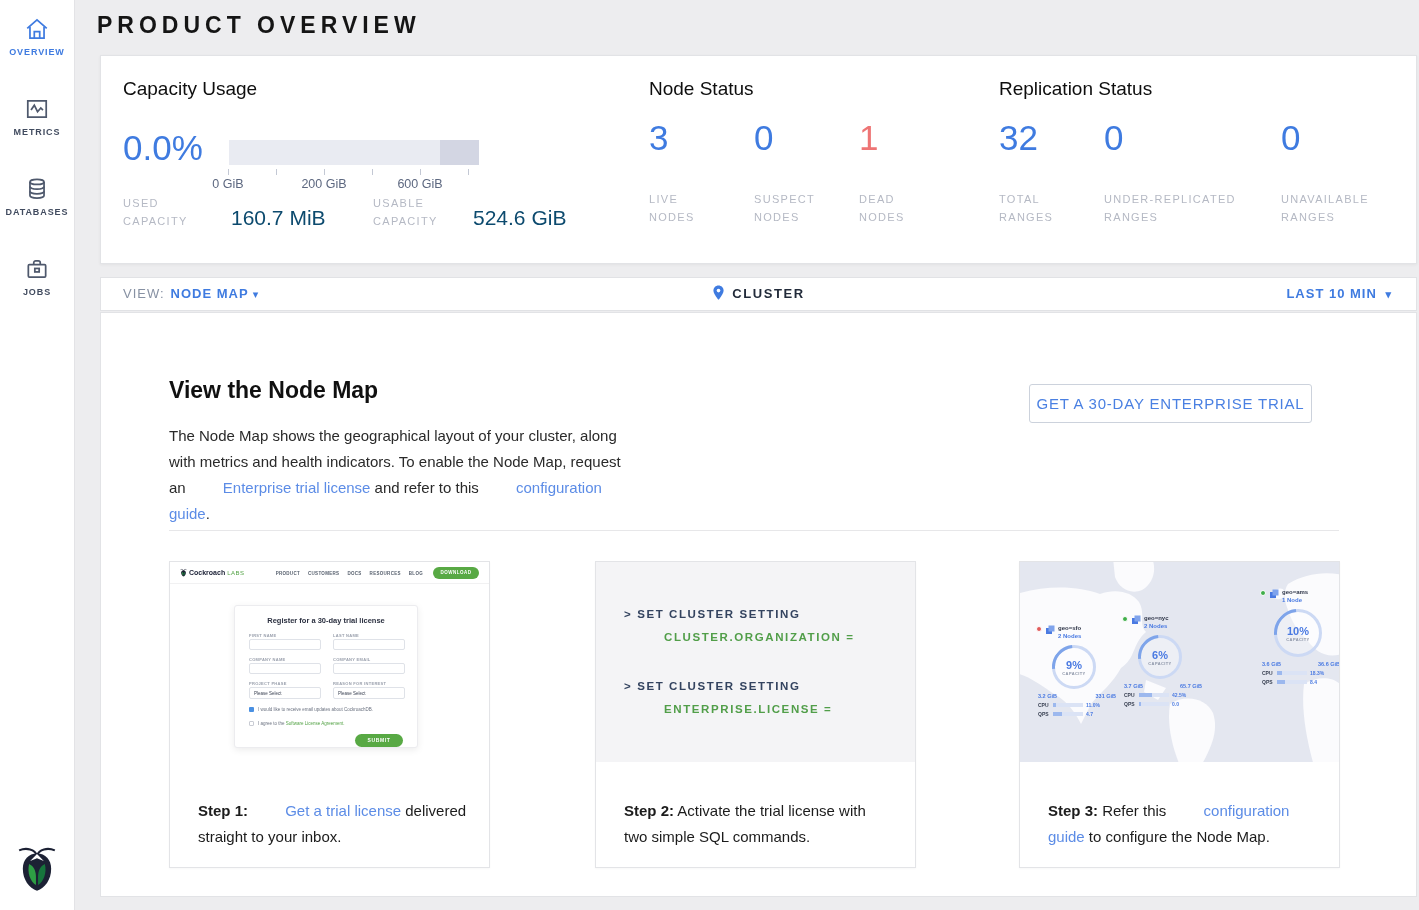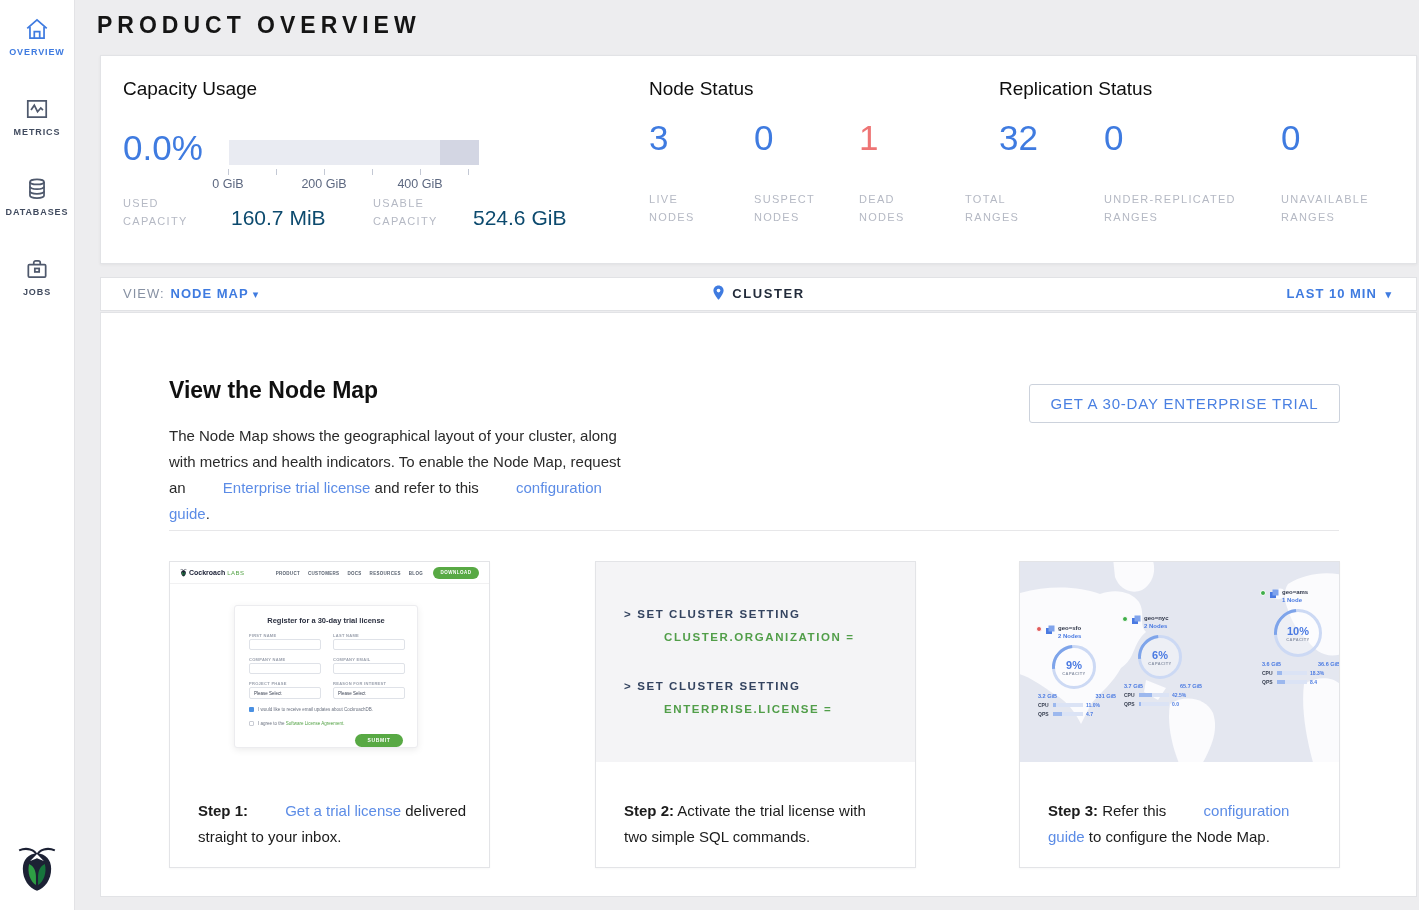--- a/index.html
+++ b/index.html
@@ -40,21 +40,21 @@
   .vb-caret { color:#3f7be0; font-size:11px; margin-left:4px; }
   .vb-center { position:absolute; left:0; right:0; top:7px; text-align:center; font-size:13px; letter-spacing:1.6px; color:#222b3a; font-weight:600; }
   .vb-center svg { width:13px; height:16px; vertical-align:-3px; margin-right:7px; }
   .vb-right { position:absolute; right:24px; top:8px; font-size:13px; letter-spacing:1px; color:#3f7be0; font-weight:600; cursor:pointer; }
 
   
   .panel { position:absolute; left:100px; top:312px; width:1317px; height:585px; background:#fff; border:1px solid #e2e3e6; }
   .panel-heading { position:absolute; left:68px; top:64px; font-size:23px; font-weight:700; color:#101010; }
   .panel-desc { position:absolute; left:68px; top:110px; width:472px; font-size:15px; line-height:26px; color:#2a2a2a; }
   .link { color:#5c8ce6; cursor:pointer;margin-left:33px; }
-  .trial-btn { position:absolute; left:928px; top:71px; width:311px; height:39px; background:#fff; border:1px solid #ccd2dc; border-radius:3px; color:#4a80e2; font-size:15px; letter-spacing:0.8px; font-family:"Liberation Sans",sans-serif; cursor:pointer; }
+  .trial-btn { position:absolute; left:928px; top:71px; width:283px; height:39px; background:#fff; border:1px solid #ccd2dc; border-radius:3px; color:#4a80e2; font-size:15px; letter-spacing:0.8px; font-family:"Liberation Sans",sans-serif; cursor:pointer; }
   .divider { position:absolute; left:68px; top:217px; width:1170px; height:1px; background:#e7e7e9; }
 
   .step-card { position:absolute; top:248px; width:321px; height:307px; background:#fff; border:1px solid #e3e4e7; box-shadow:0 1px 2px rgba(0,0,0,.03); }
   .card-caption { position:absolute; left:28px; right:22px; top:236px; font-size:15px; line-height:26px; color:#1c1c1c; }
   .card-caption b { font-weight:700; }
 
   
   .m-header { position:absolute; left:0; top:0; right:0; height:22px; border-bottom:1px solid #f1f1f2; background:#fff; }
   .m-logo { position:absolute; left:10px; top:6px; font-size:7px; font-weight:700; color:#20253a; white-space:nowrap; }
   .m-logo svg { width:7px; height:9px; vertical-align:-2px; margin-right:2px; }
@@ -172,21 +172,21 @@
       <div class="cap-bar-dark"></div>
     </div>
     <div class="tick" style="left:127px;"></div>
     <div class="tick" style="left:175px;"></div>
     <div class="tick" style="left:223px;"></div>
     <div class="tick" style="left:271px;"></div>
     <div class="tick" style="left:319px;"></div>
     <div class="tick" style="left:367px;"></div>
     <div class="tick-label" style="left:127px;">0 GiB</div>
     <div class="tick-label" style="left:223px;">200 GiB</div>
-    <div class="tick-label" style="left:319px;">400 GiB</div>
+    <div class="tick-label" style="left:319px;">600 GiB</div>
     <div class="kv-label" style="left:22px; top:138px;">USED
 CAPACITY</div>
     <div class="kv-value" style="left:130px; top:150px;">160.7 MiB</div>
     <div class="kv-label" style="left:272px; top:138px;">USABLE
 CAPACITY</div>
     <div class="kv-value" style="left:372px; top:150px;">524.6 GiB</div>
 
     <div class="sec-title" style="left:548px;">Node Status</div>
     <div class="stat-value" style="left:548px;">3</div>
     <div class="stat-value" style="left:653px;">0</div>
@@ -195,21 +195,21 @@
 NODES</div>
     <div class="stat-label" style="left:653px;">SUSPECT
 NODES</div>
     <div class="stat-label" style="left:758px;">DEAD
 NODES</div>
 
     <div class="sec-title" style="left:898px;">Replication Status</div>
     <div class="stat-value" style="left:898px;">32</div>
     <div class="stat-value" style="left:1003px;">0</div>
     <div class="stat-value" style="left:1180px;">0</div>
-    <div class="stat-label" style="left:864px;">TOTAL
+    <div class="stat-label" style="left:898px;">TOTAL
 RANGES</div>
     <div class="stat-label" style="left:1003px;">UNDER-REPLICATED
 RANGES</div>
     <div class="stat-label" style="left:1180px;">UNAVAILABLE
 RANGES</div>
   </section>
 
   <div class="view-bar">
     <div class="vb-left">
       <span class="vb-label">VIEW:</span><span class="vb-value">NODE MAP</span><span class="vb-caret">▾</span>

